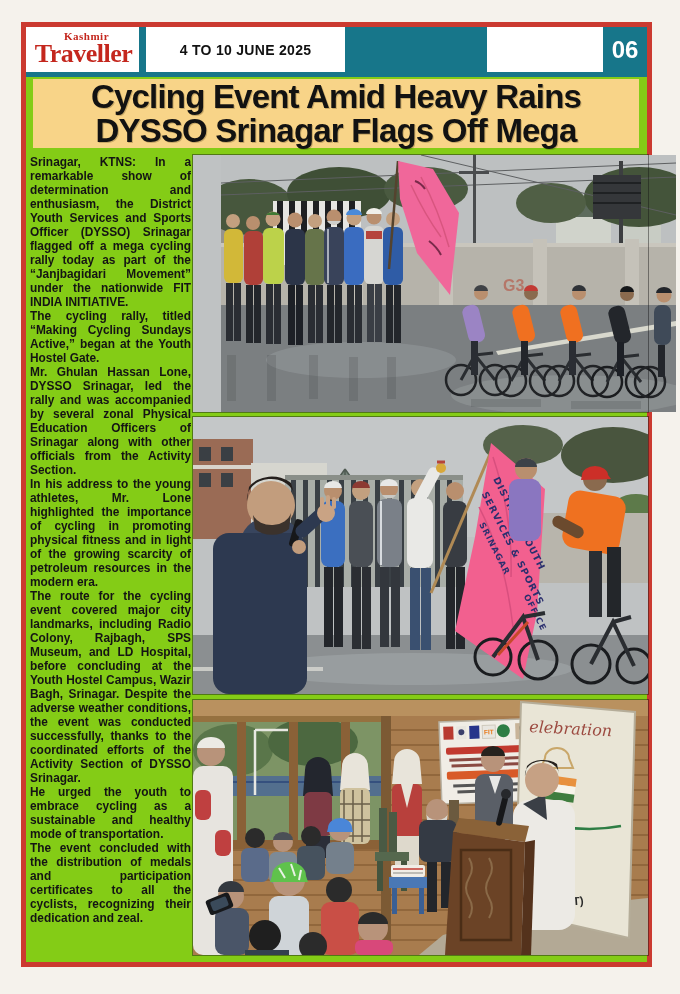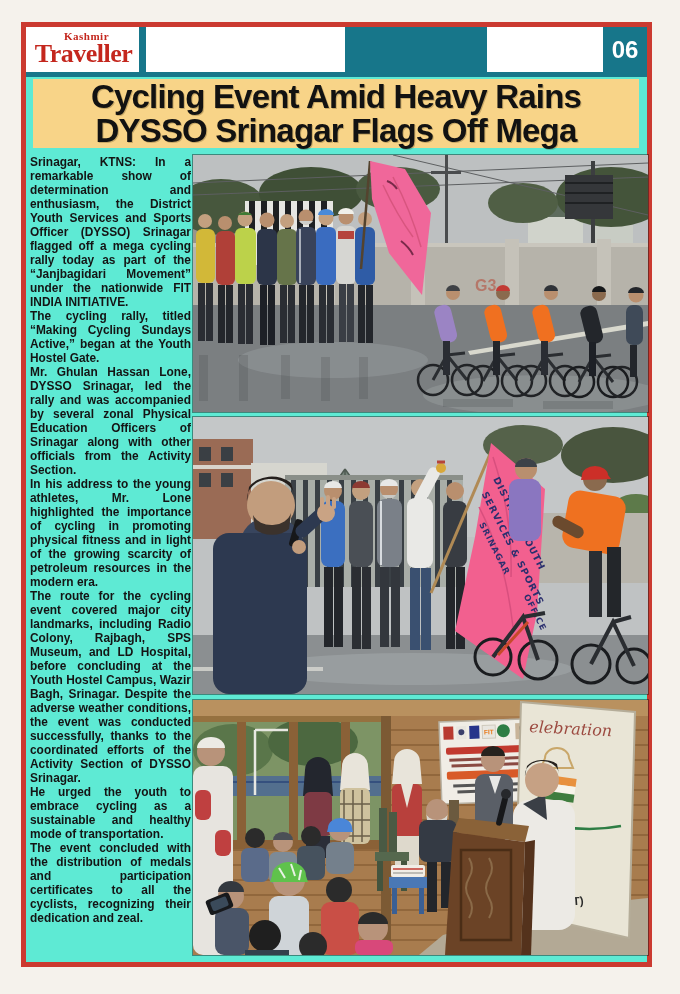--- a/index.html
+++ b/index.html
@@ -3,21 +3,21 @@
 <meta charset="utf-8">
 <style>
   * { margin:0; padding:0; box-sizing:border-box; }
   body {
     width:680px; height:994px; position:relative; overflow:hidden;
     background:#f5f2ec;
     font-family:"Liberation Sans", sans-serif;
   }
   .frame {
     position:absolute; left:21px; top:22px; width:631px; height:945px;
-    background:#5eead4; border:5px solid #cb3a30;
+    background:#84cc16; border:5px solid #cb3a30;
   }
   
   .header { position:absolute; left:0; top:0; width:621px; height:50px; background:#ffffff; }
   .teal { background:#17768a; }
   .hdr-divider  { position:absolute; left:113px; top:0; width:7px;  height:45px; }
   .hdr-block1   { position:absolute; left:319px; top:0; width:142px; height:45px; }
   .hdr-white2   { position:absolute; left:461px; top:0; width:116px; height:45px; background:#fff; }
   .hdr-pagebox  { position:absolute; left:577px; top:0; width:44px;  height:45px; display:flex; align-items:center; justify-content:center; }
   .hdr-rule     { position:absolute; left:0; top:45px; width:621px; height:5px; }
   .masthead { position:absolute; left:2px; top:1px; width:111px; height:44px; text-align:center;
@@ -37,38 +37,39 @@
   }
   
   .article {
     position:absolute; left:4px; top:128px; width:161px; height:802px;
     font-size:11.9px; font-weight:bold; line-height:14px; color:#141414;
     text-align:justify; overflow:hidden;
   }
   .article p { margin:0; }
   
   .photo { position:absolute; left:167px; width:455px; outline:1px solid rgba(20,20,20,.45); background:#bfc2c3; }
-  .photo1 { top:128px; height:257px; }
+  .photo1 { top:128px; height:257px;padding-left:28px; }
   .photo2 { top:390px; height:277px; }
   .photo3 { top:673px; height:255px; }
   svg { display:block; }
   .flagtext { font-family:"DejaVu Sans", sans-serif; font-weight:bold; fill:#2b2f6e; }
   .scripttext { font-family:"DejaVu Serif", serif; font-style:italic; fill:#9c4a40; }
 </style>
 </head>
 <body>
 
 <div class="frame">
 
   <div class="header">
     <div class="masthead">
       <span class="kicker">Kashmir</span>
       <span class="title">Traveller</span>
     </div>
     <div class="hdr-divider teal"></div>
+    <div class="datebox">4 TO 10 JUNE 2025</div>
     <div class="hdr-block1 teal"></div>
     <div class="hdr-white2"></div>
     <div class="hdr-pagebox teal">
       <span class="pagenum">06</span>
     </div>
     <div class="hdr-rule teal"></div>
   </div>
 
   <div class="headline">
     <div>Cycling Event Amid Heavy Rains</div>

